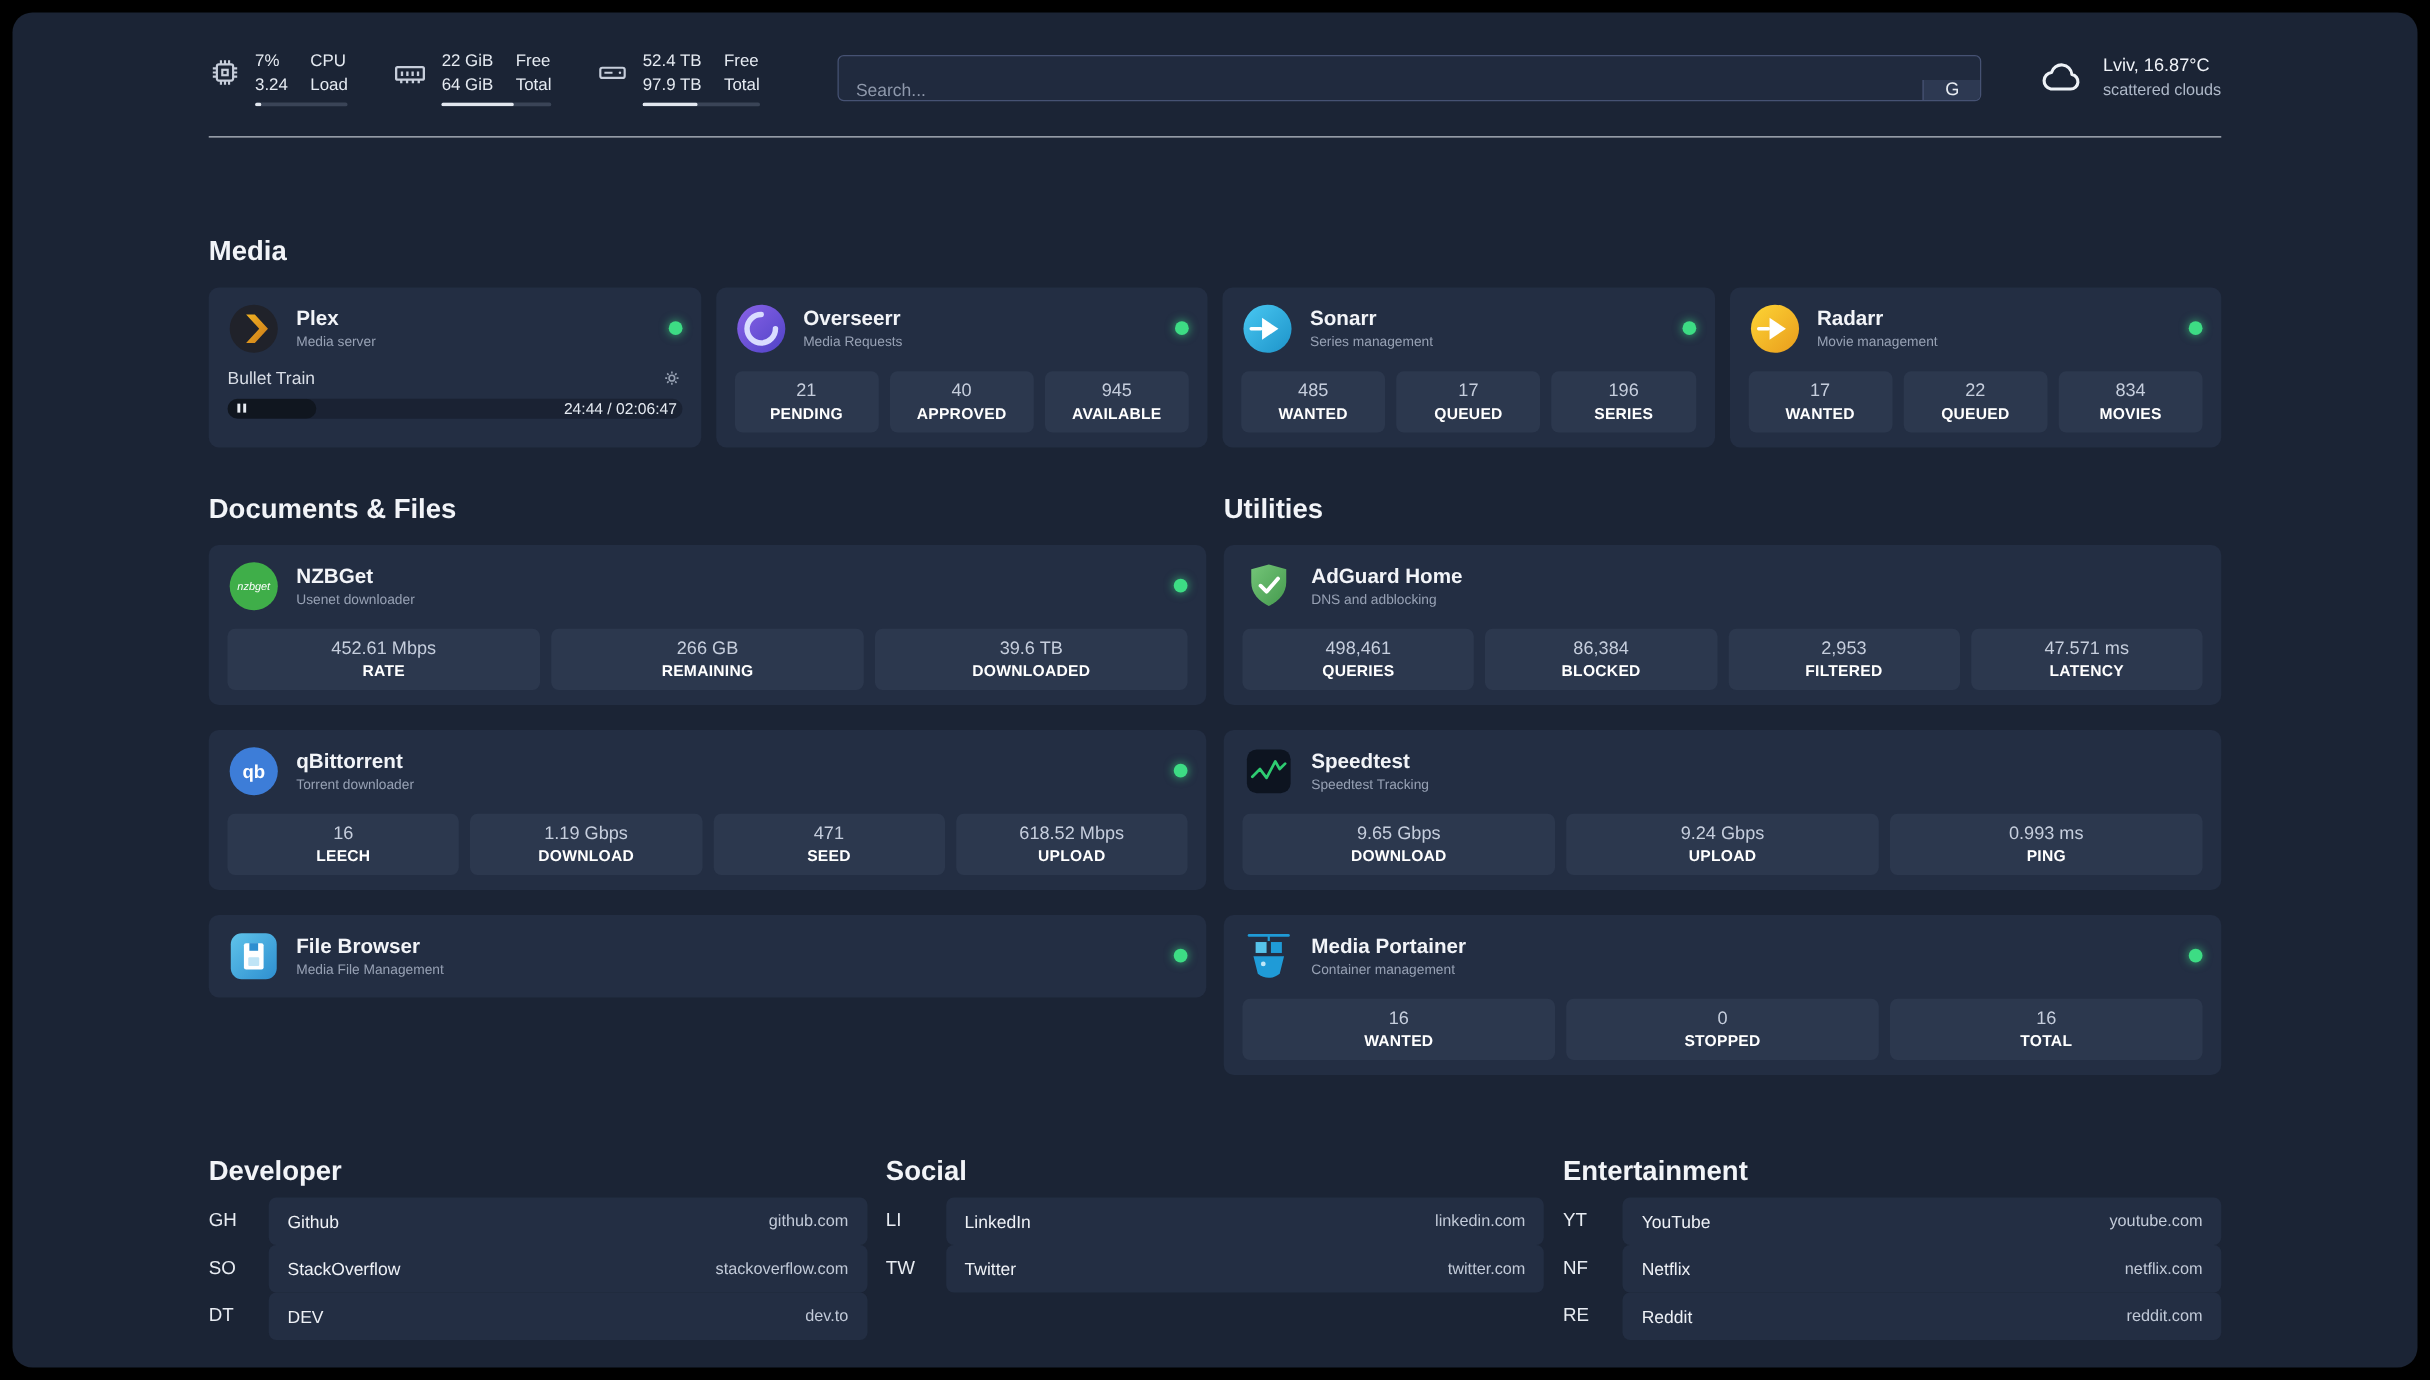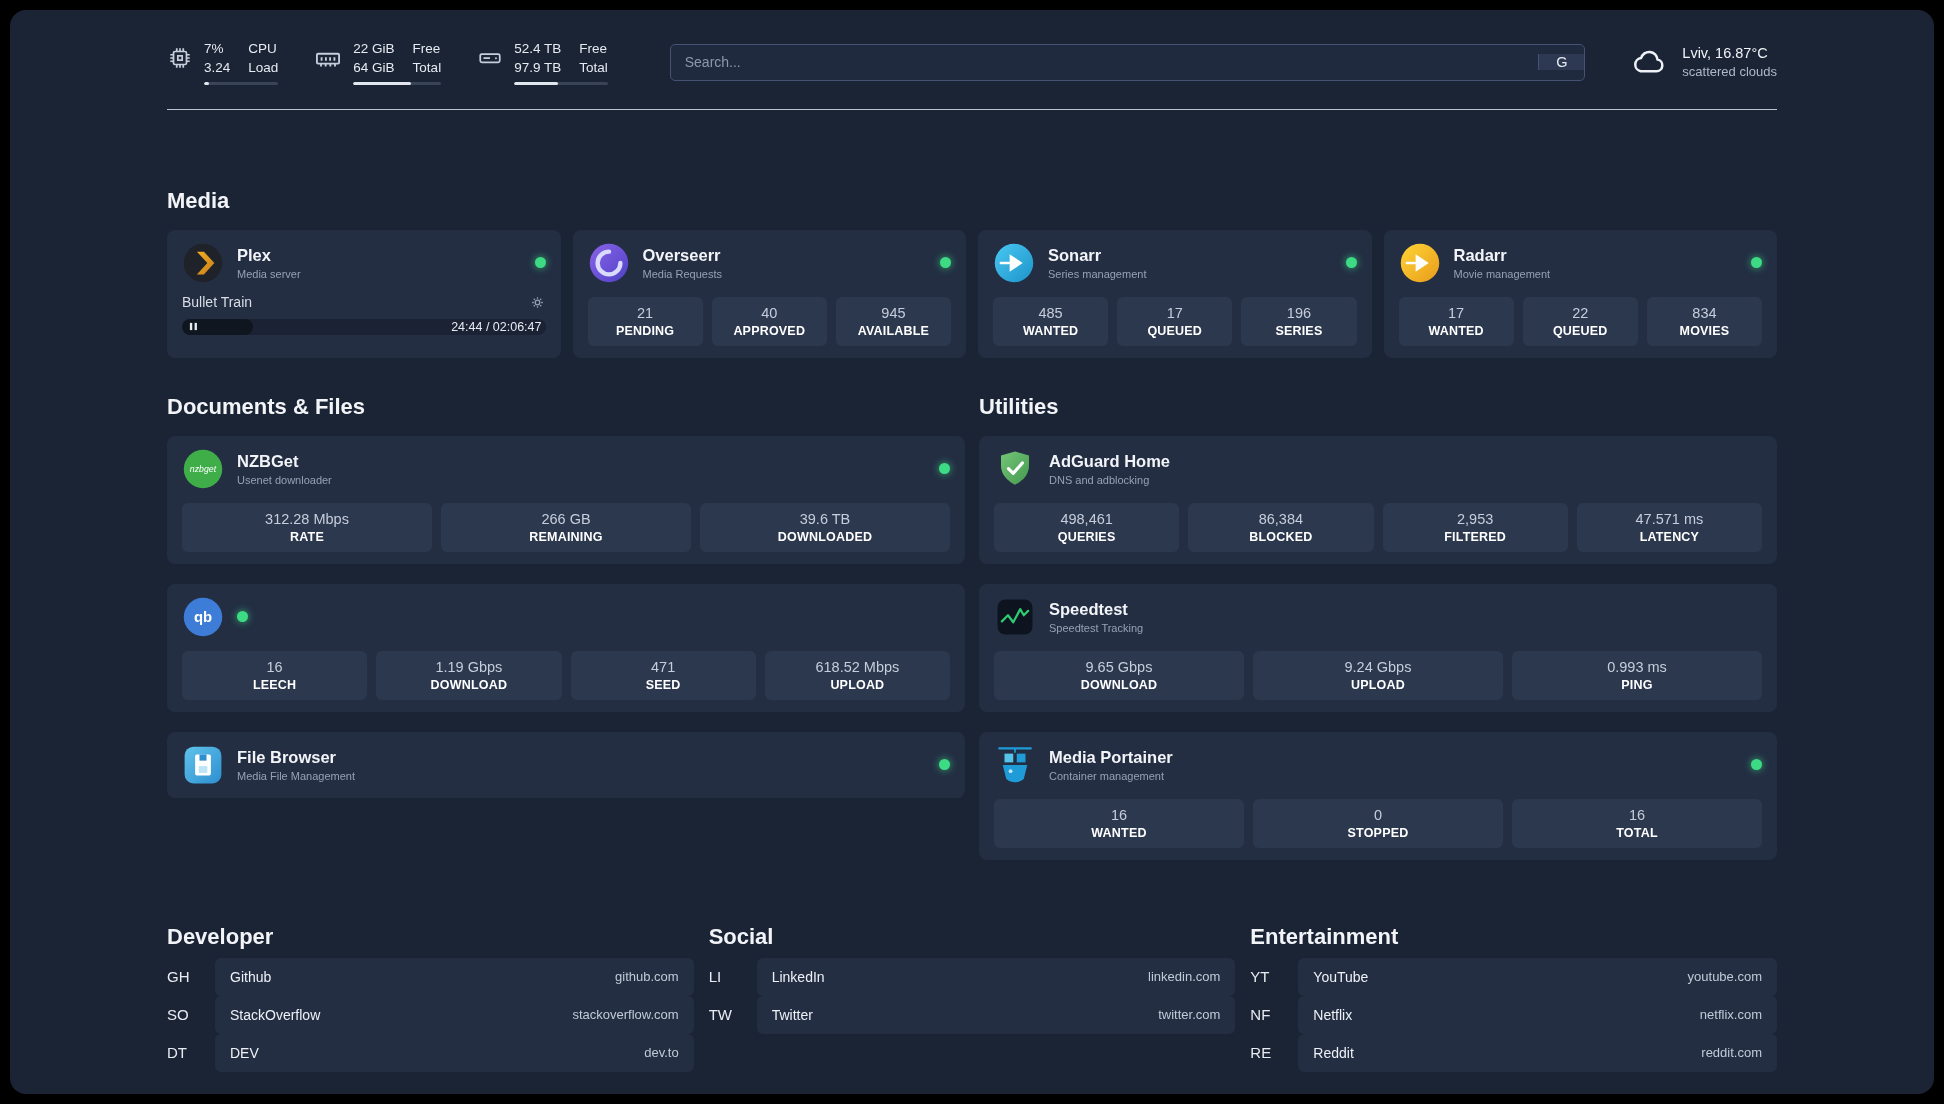--- a/index.html
+++ b/index.html
@@ -7,21 +7,21 @@
   body{background:#000;font-family:"Liberation Sans",sans-serif;color:#e8ecf2;overflow:hidden}
   .panel{width:1924px;height:1084px;margin:10px;background:#1b2435;border-radius:16px;padding:30px 157px 0;overflow:hidden}
 
   
   .topbar{display:flex;align-items:center}
   .metric{display:flex;align-items:flex-start;gap:11px;margin-right:36px}
   .metric .m-icon{margin-top:5px;display:flex}
   .m-grid{display:grid;grid-template-columns:auto auto;column-gap:18px;font-size:13.5px;line-height:1.4;color:#e6ebf2;white-space:nowrap}
   .m-bar{height:3px;background:#3a4457;border-radius:2px;margin-top:4px;overflow:hidden}
   .m-fill{display:block;height:100%;background:#e2e7ef;border-radius:2px}
-  .searchbar{flex:1;display:flex;align-items:center;height:37px;margin:0 44px 0 26px;background:#202a3e;border:1px solid #465273;border-radius:5px;overflow:hidden}
+  .searchbar{flex:1;display:flex;align-items:flex-end;height:37px;margin:0 44px 0 26px;background:#202a3e;border:1px solid #465273;border-radius:5px;overflow:hidden}
   .searchbar input{flex:1;background:transparent;border:0;outline:0;color:#dfe5ee;font-size:14px;padding:0 14px;font-family:inherit}
   .searchbar input::placeholder{color:#8e98ab}
   .search-engine{width:46px;background:#2d3952;border:0;border-left:1px solid #465273;color:#e8ecf2;font-size:14.5px;cursor:pointer;font-family:inherit}
   .weather{display:flex;align-items:center;gap:13px;cursor:pointer}
   .w-loc{font-size:14.5px;color:#f0f3f8}
   .w-cond{font-size:13px;color:#aeb8c8;margin-top:3px}
   .divider{height:1px;background:#d9dee6;opacity:.85;margin-top:24px}
 
   
   .section-title{font-size:22px;font-weight:600;color:#f2f4f8}
@@ -329,21 +329,21 @@
               </svg>
           </span>
           <div class="titles">
             <div class="app-title">NZBGet</div>
             <div class="app-sub">Usenet downloader</div>
           </div>
           <span class="dot"></span>
         </div>
         <div class="stats">
           <div class="stat">
-            <div class="stat-value">312.28 Mbps</div>
+            <div class="stat-value">452.61 Mbps</div>
               <div class="stat-label">RATE</div>
           </div>
           <div class="stat">
             <div class="stat-value">266 GB</div>
               <div class="stat-label">REMAINING</div>
           </div>
           <div class="stat">
             <div class="stat-value">39.6 TB</div>
               <div class="stat-label">DOWNLOADED</div>
           </div>
@@ -351,20 +351,24 @@
       </div>
 
       <div class="card">
         <div class="card-head">
           <span class="app-icon">
             <svg viewBox="0 0 48 48">
                 <circle cx="24" cy="24" r="22" fill="#3d7dd8"></circle>
                 <text x="24" y="30" text-anchor="middle" font-size="17" font-weight="bold" fill="#fff" font-family="Liberation Sans, sans-serif">qb</text>
               </svg>
           </span>
+          <div class="titles">
+            <div class="app-title">qBittorrent</div>
+            <div class="app-sub">Torrent downloader</div>
+          </div>
           <span class="dot"></span>
         </div>
         <div class="stats">
           <div class="stat">
             <div class="stat-value">16</div>
               <div class="stat-label">LEECH</div>
           </div>
           <div class="stat">
             <div class="stat-value">1.19 Gbps</div>
               <div class="stat-label">DOWNLOAD</div>

